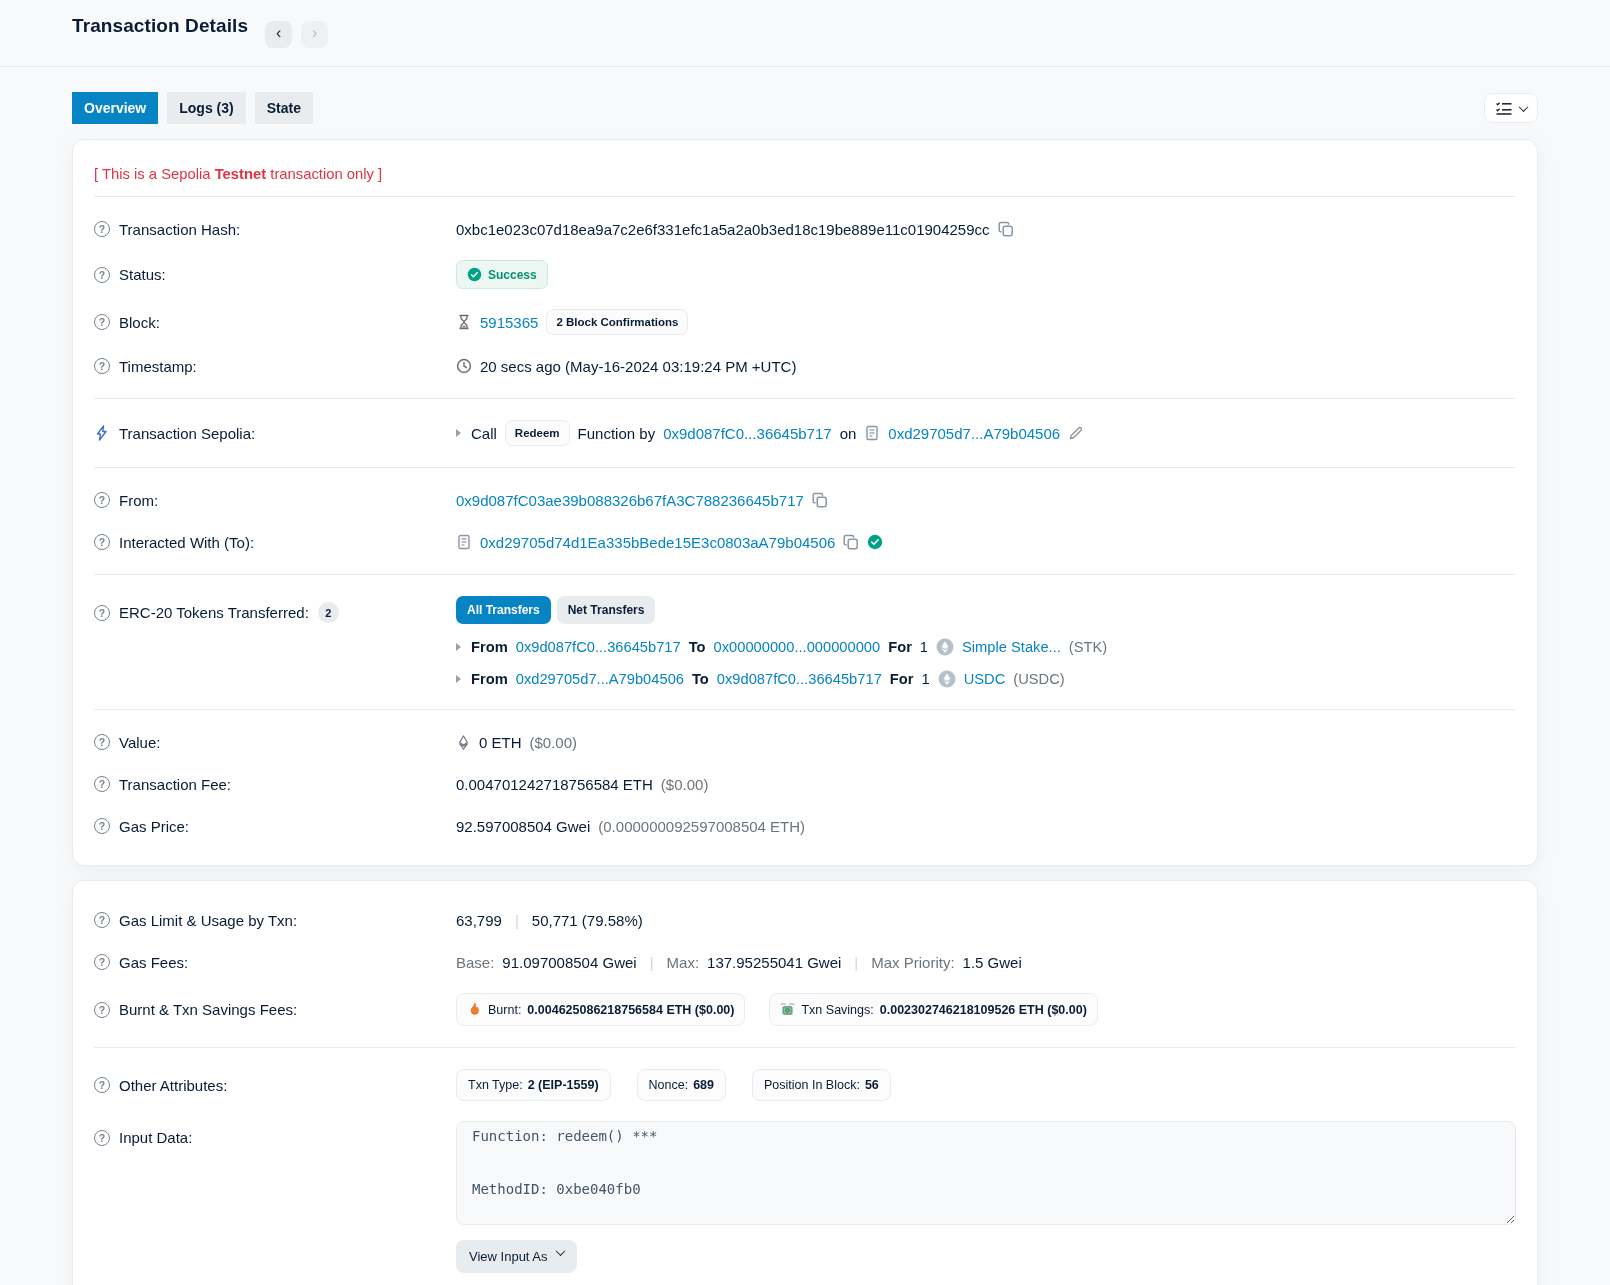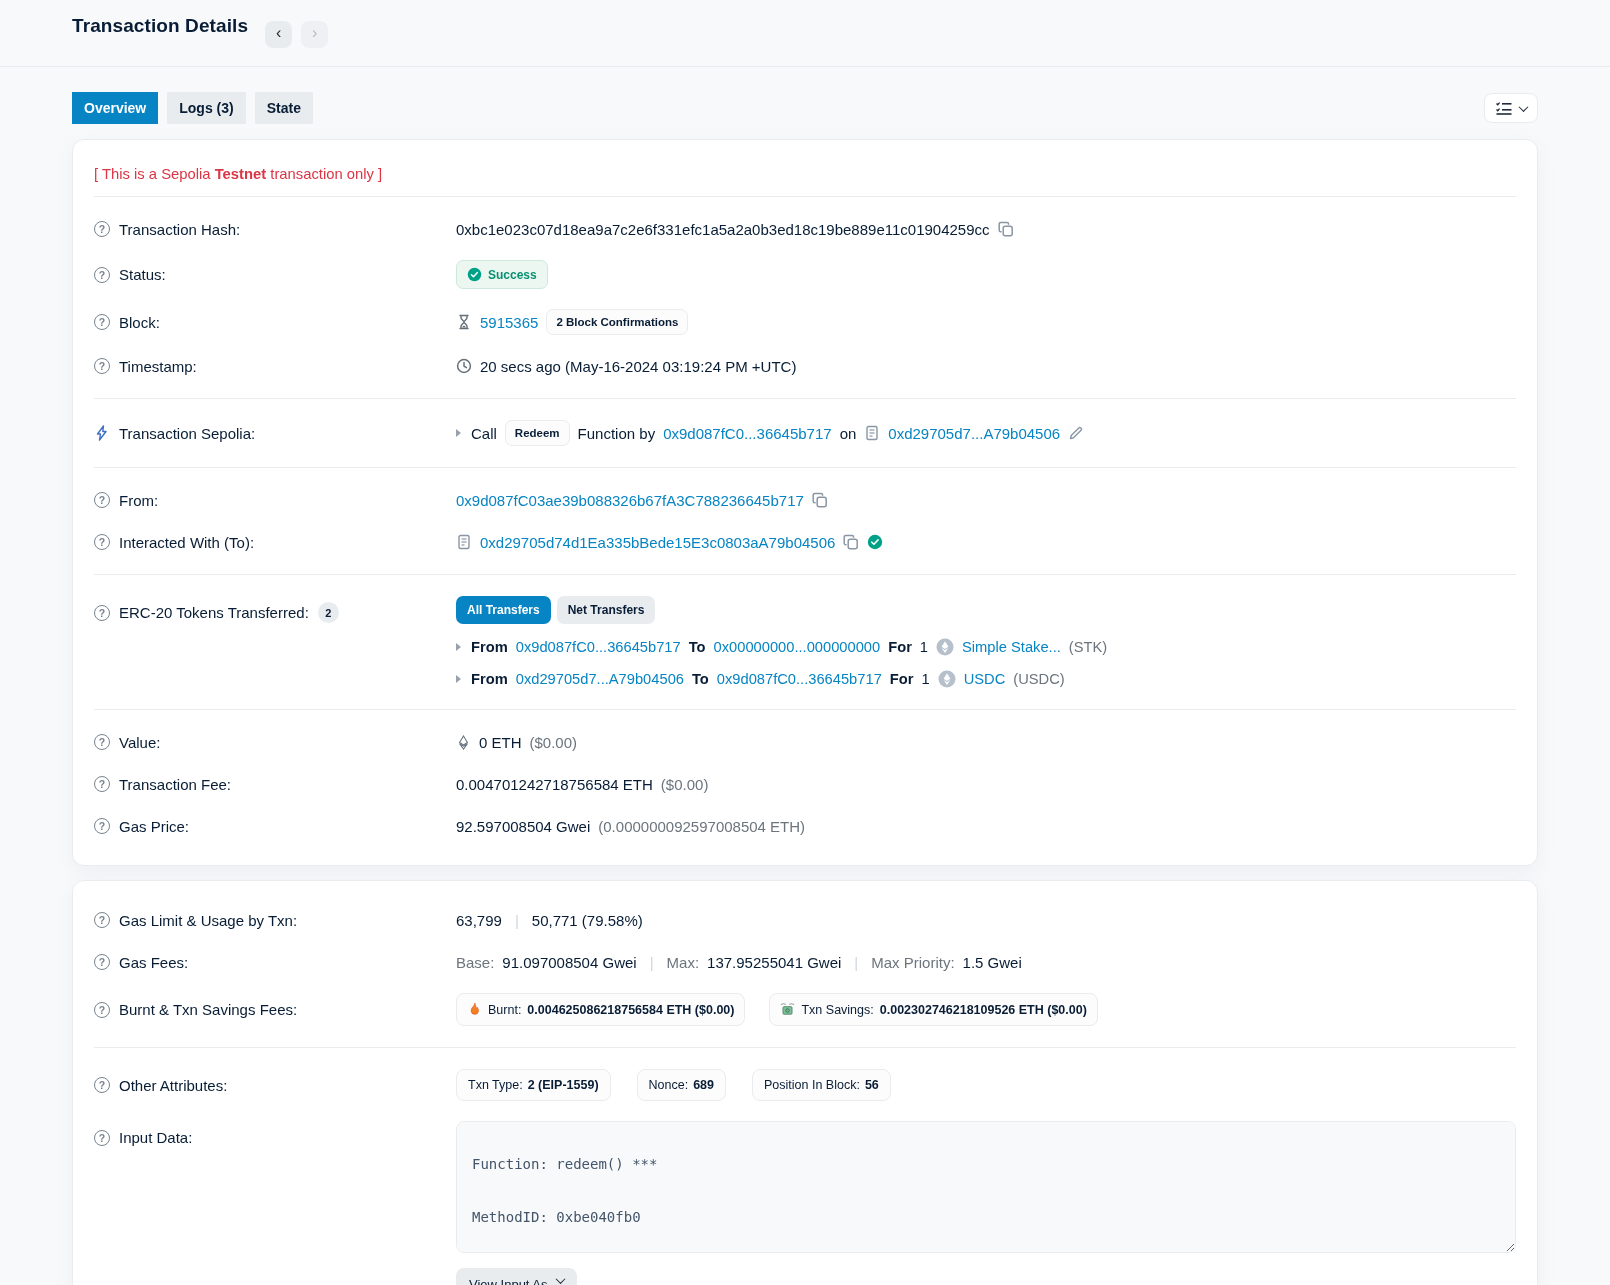--- a/index.html
+++ b/index.html
@@ -93,23 +93,23 @@
     padding:8px 10px; font-size:12.5px; color:#081d35;
   }
   .fee-badge b{ font-weight:700; }
   .attr-badge{
     display:inline-flex; align-items:center; gap:5px;
     background:#fcfcfd; border:1px solid #e9ecef; border-radius:8px;
     padding:8px 11px; font-size:12.5px; color:#081d35;
   }
   .attr-badge b{ font-weight:700; }
   .input-data{
-    width:100%; height:132px; resize:both;
+    width:100%; height:104px; resize:both;
     background:#f8f9fa; border:1px solid #e9ecef; border-radius:8px;
-    padding:29px 15px; font-family:"DejaVu Sans Mono", monospace;
+    padding:1px 15px; font-family:"DejaVu Sans Mono", monospace;
     font-size:14px; line-height:1.9; color:#44556a; white-space:pre-wrap;
   }
   .view-input-btn{
     margin-top:12px; background:#e9ecef; border:none; border-radius:8px;
     padding:9px 13px; font-family:inherit; font-size:13px; color:#081d35;
     display:inline-flex; align-items:flex-start; gap:9px; cursor:pointer;
   }
   svg{ flex:none; }
 </style>
 </head>

